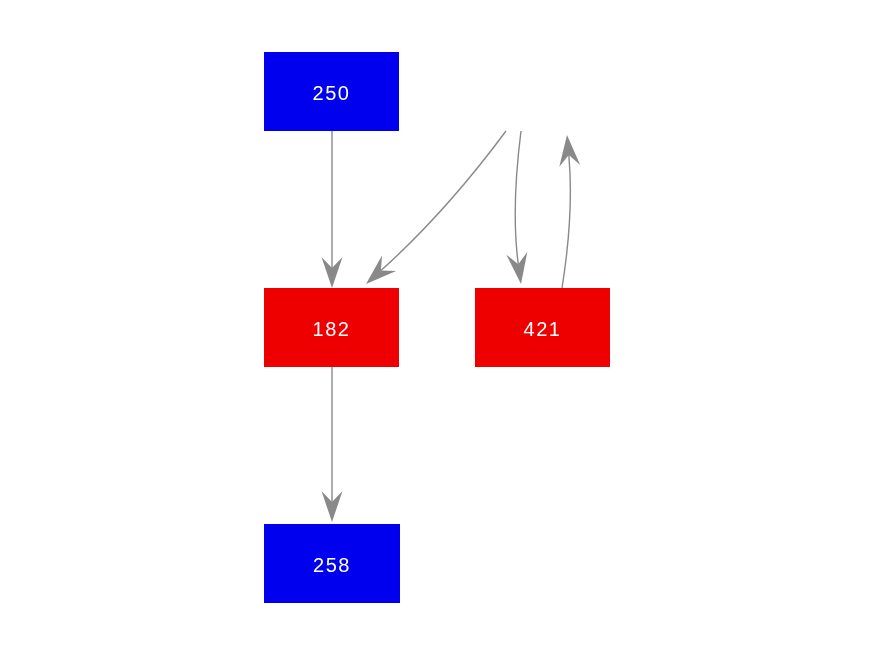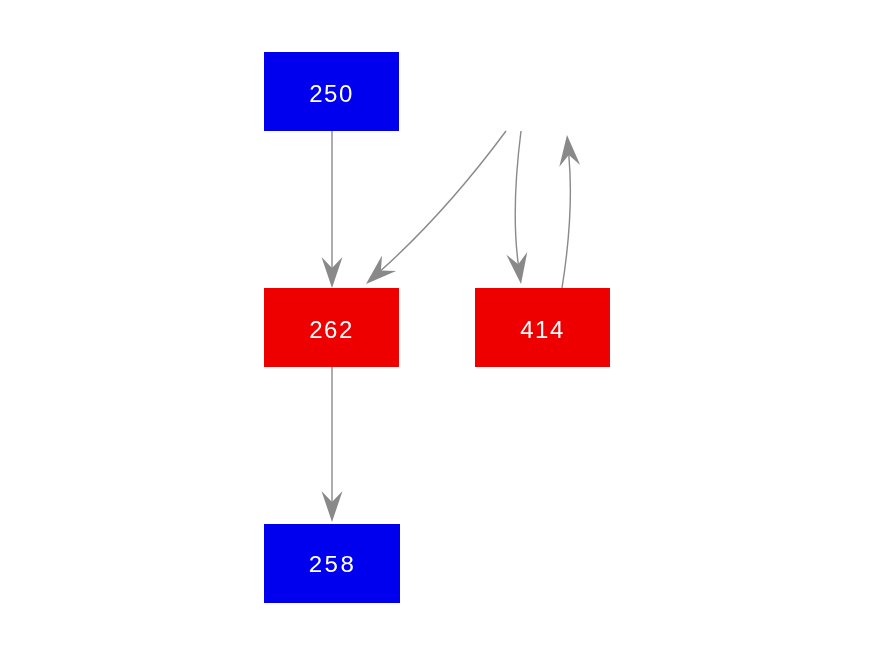--- a/index.html
+++ b/index.html
@@ -16,21 +16,21 @@
   }
   .node {
     position: absolute;
     display: flex;
     align-items: center;
     justify-content: center;
     box-sizing: border-box;
     cursor: default;
   }
   .node-label {
-    font-size: 24px;
+    font-size: 20px;
     letter-spacing: 1.5px;
     transform: translateY(2px);
     user-select: none;
   }
 </style>
 </head>
 <body>
 
 <div class="canvas" id="graph-canvas" style="width: 875px; height: 656px; background: rgb(255, 255, 255);">
   <svg id="edge-layer" width="875" height="656">
@@ -43,21 +43,21 @@
       <path d="M 562 288 Q 574 213 568.8 154.9" fill="none" stroke="#898989" stroke-width="1.4"></path>
       <polygon points="567,135 580.2,164.9 568.8,154.9 559.3,166.8" fill="#898989"></polygon>
       <path d="M 332 367 L 332.0 502.0" fill="none" stroke="#898989" stroke-width="1.4"></path>
       <polygon points="332,522 321.5,491 332,502 342.5,491" fill="#898989"></polygon>
     </svg>
 
   <div class="node" style="left: 264px; top: 52px; width: 135px; height: 79px; background: rgb(0, 0, 238);">
     <span class="node-label" style="color: rgb(255, 255, 255);">250</span>
   </div>
   <div class="node" style="left: 264px; top: 288px; width: 135px; height: 79px; background: rgb(239, 0, 0);">
-    <span class="node-label" style="color: rgb(255, 255, 255);">262</span>
+    <span class="node-label" style="color: rgb(255, 255, 255);">182</span>
   </div>
   <div class="node" style="left: 475px; top: 288px; width: 135px; height: 79px; background: rgb(239, 0, 0);">
-    <span class="node-label" style="color: rgb(255, 255, 255);">414</span>
+    <span class="node-label" style="color: rgb(255, 255, 255);">421</span>
   </div>
   <div class="node" style="left: 264px; top: 524px; width: 136px; height: 79px; background: rgb(0, 0, 238);">
-    <span class="node-label" style="color: rgb(255, 255, 255); font-family: Liberation Mono, monospace;">258</span>
+    <span class="node-label" style="color: rgb(255, 255, 255);">258</span>
   </div>
 </div>
 
 </body></html>

